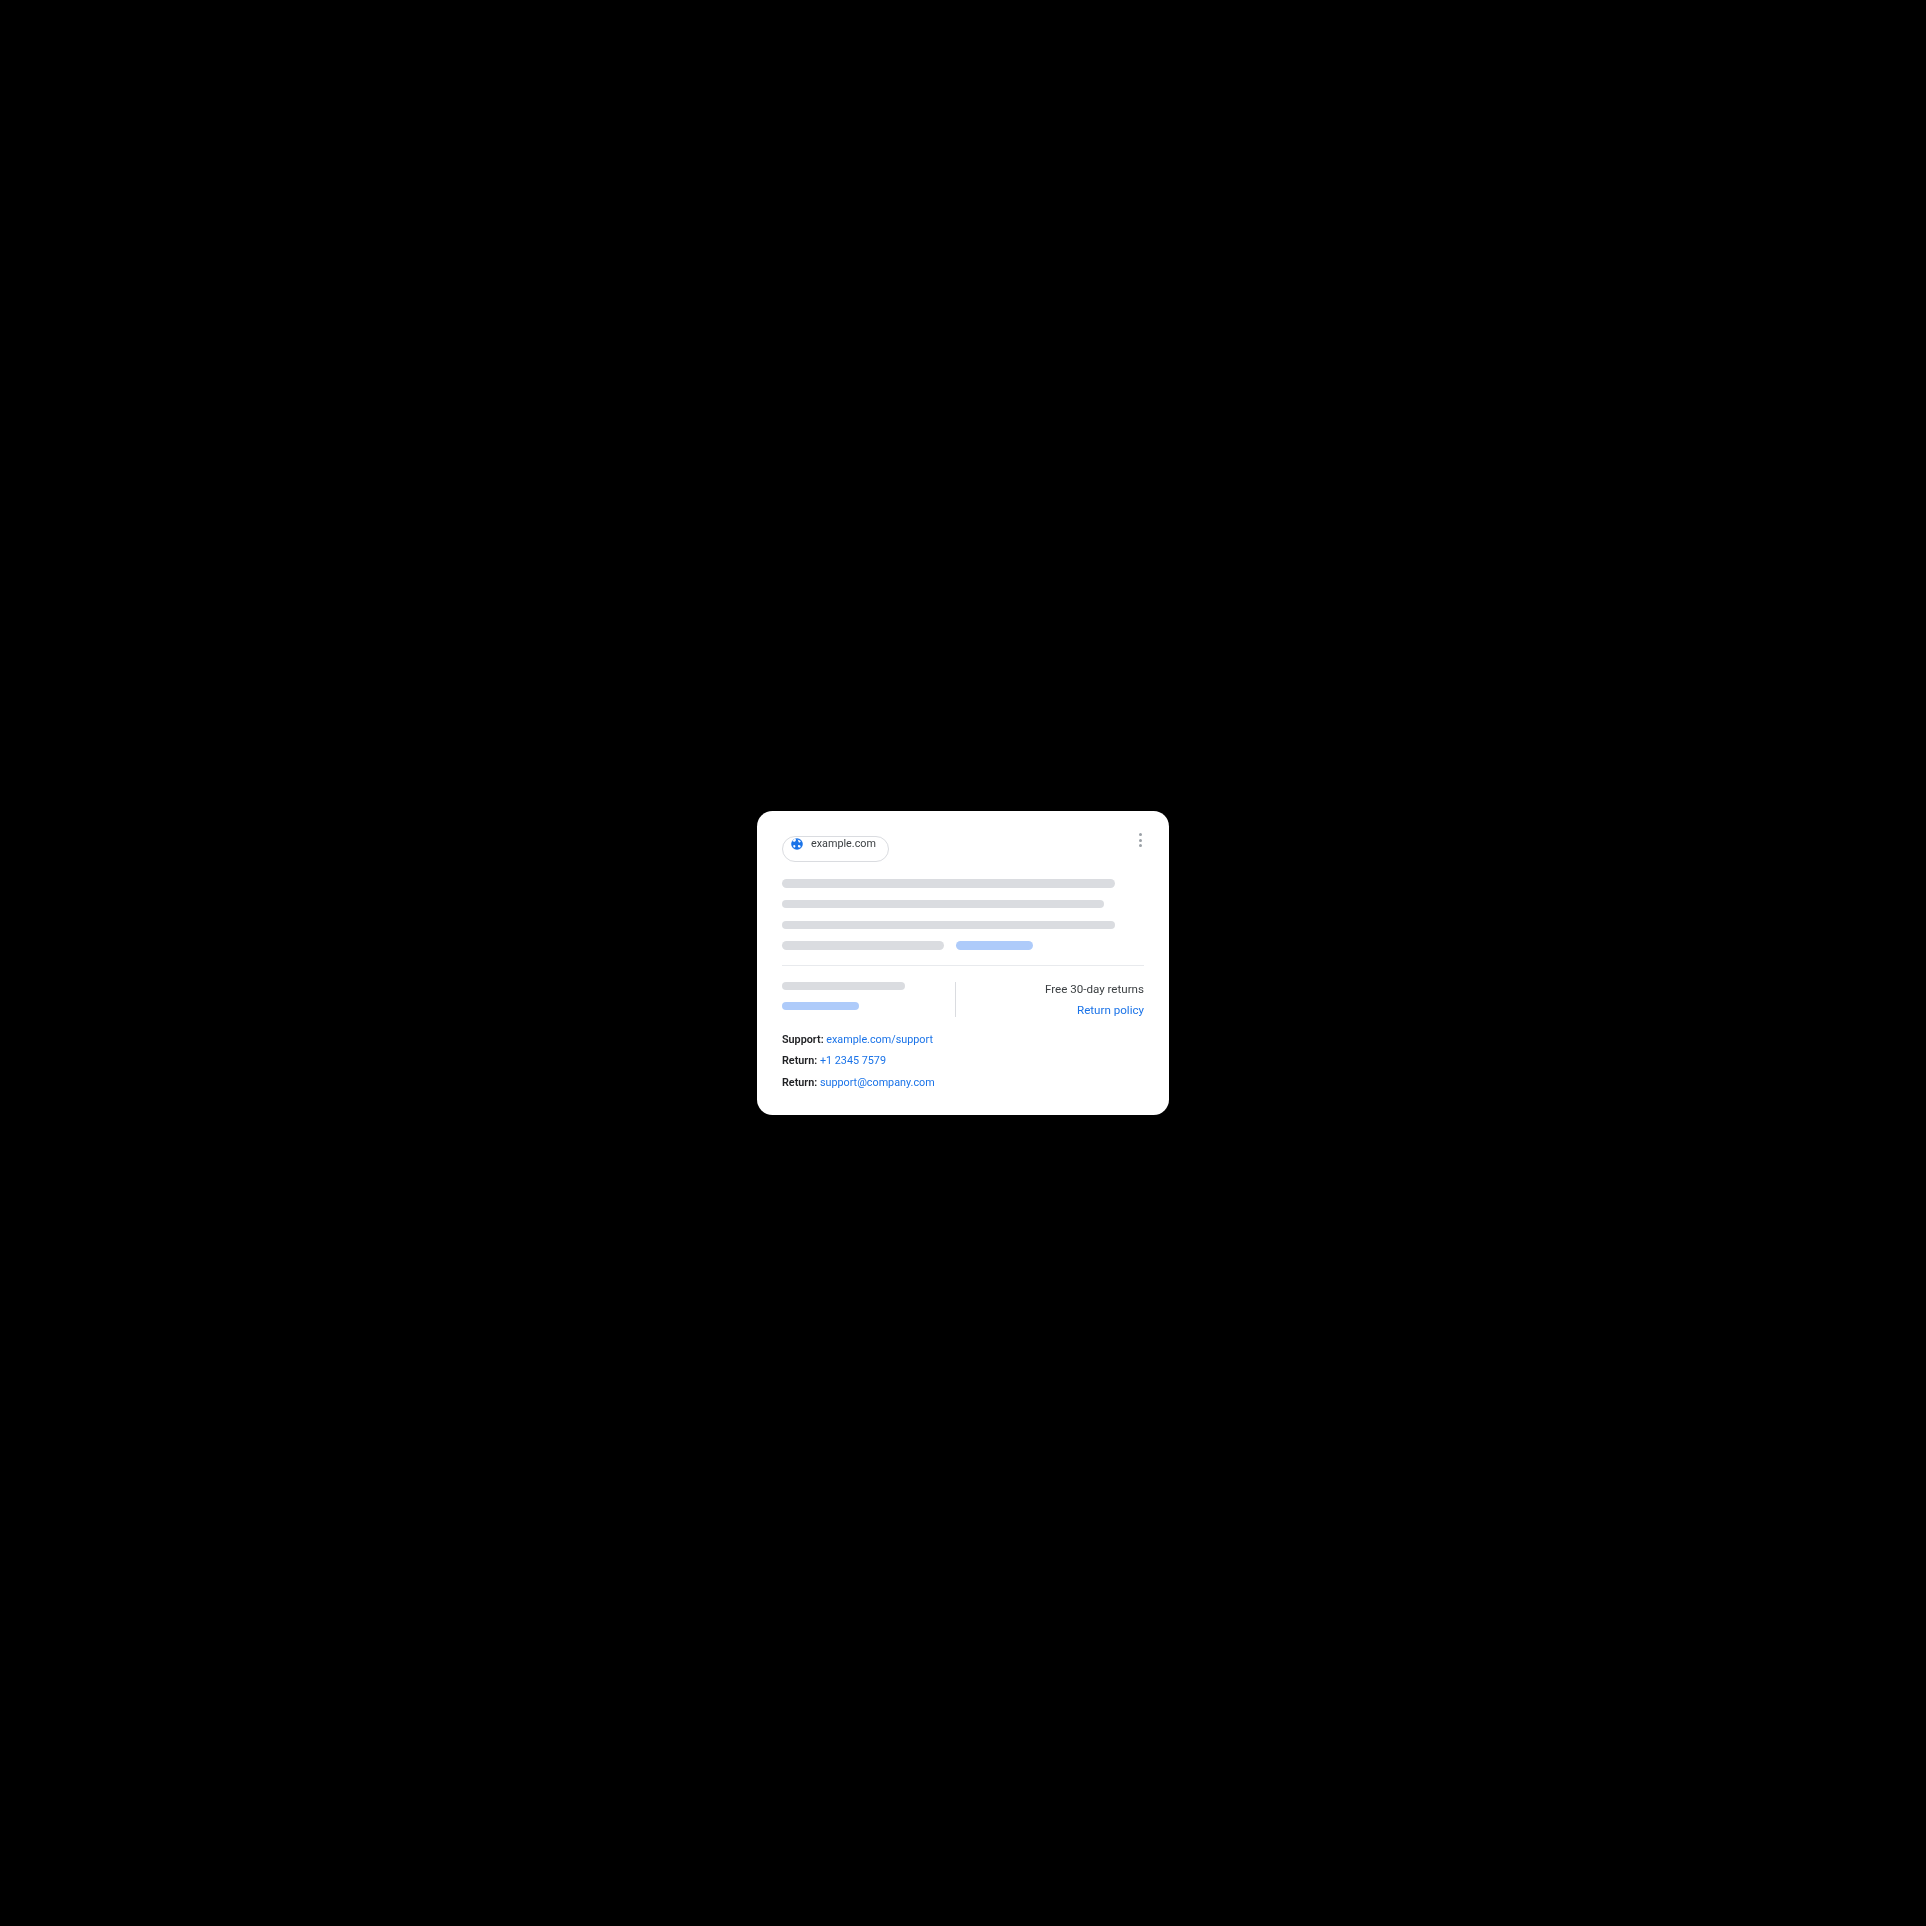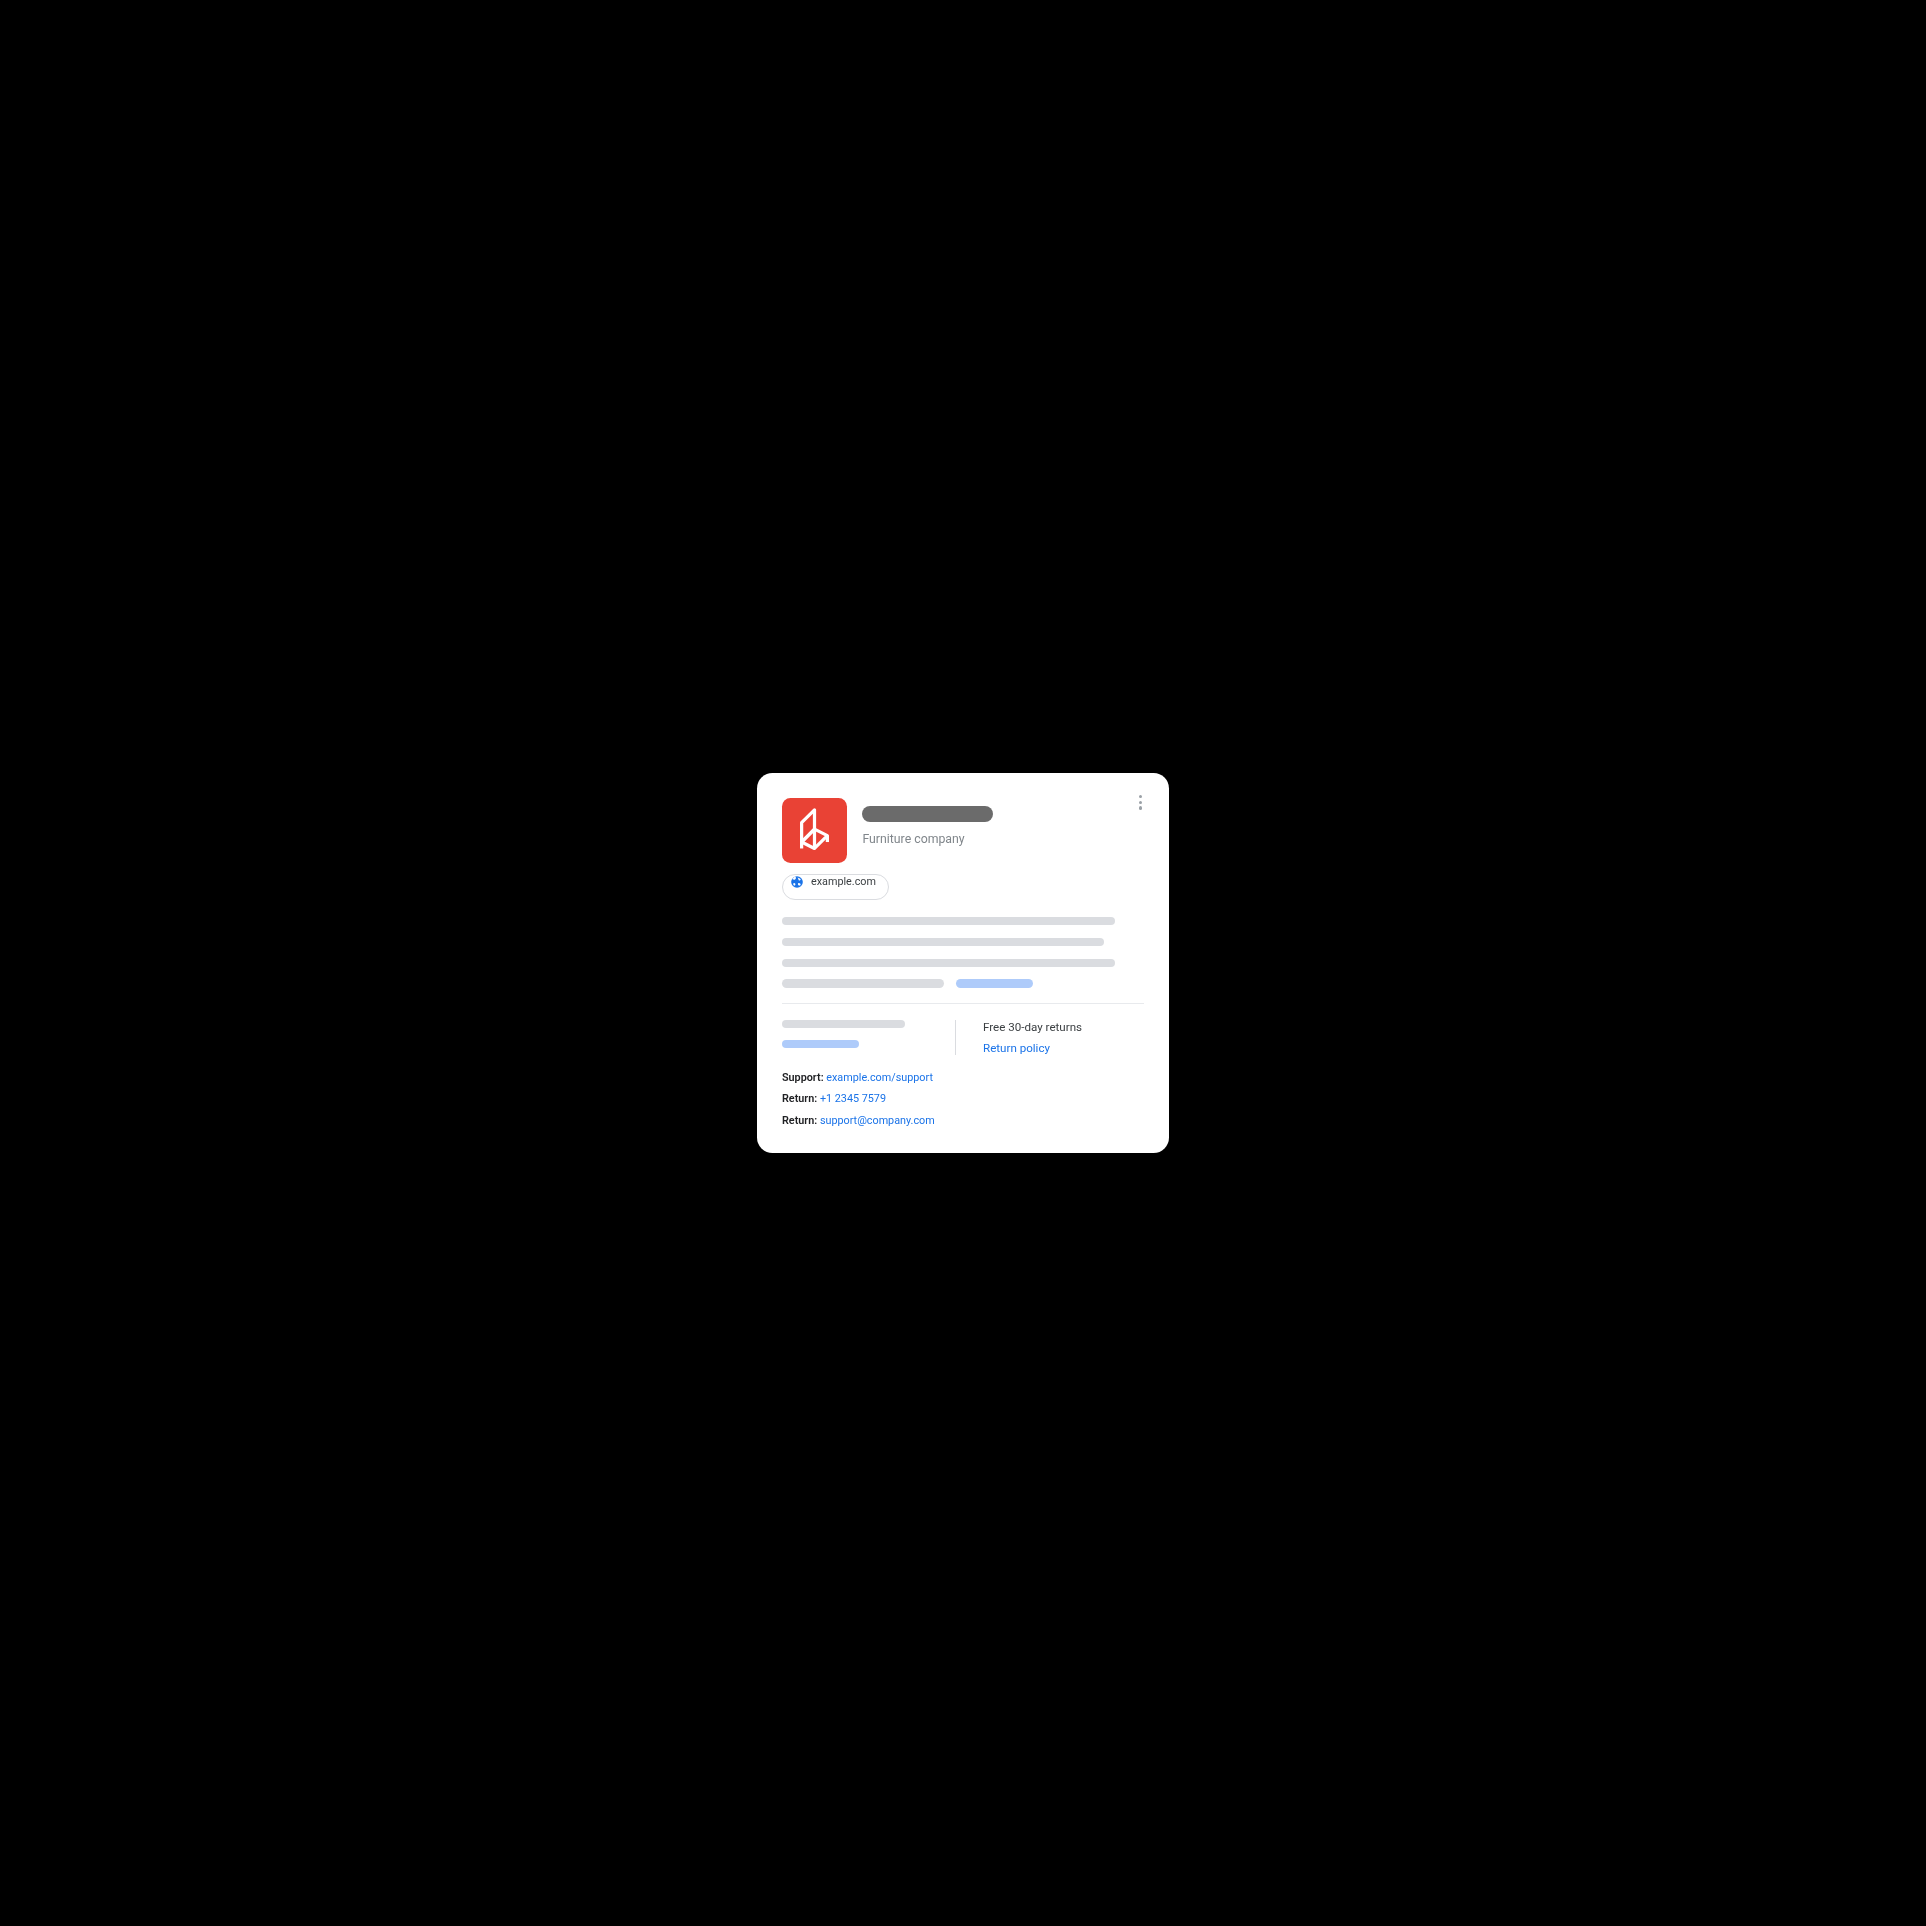--- a/index.html
+++ b/index.html
@@ -110,20 +110,21 @@
       margin-bottom: 15.4px;
     }
     .col-left {
       flex: 1;
       padding-right: 11.6px;
     }
     .vsep { width:0.4px; background:#dadce0; margin: 0 7px 0 0; align-self:stretch; }
     .col-right {
       flex: 1;
       padding-left: 21px;
+      text-align: right;
     }
     .col-left .bar.grey { width: 123px; height: 8.5px; margin-bottom: 11.6px; }
     .col-left .bar.blue { width: 77px; height: 8.5px; margin-bottom: 0; }
     .returns-line {
       font-size: 11.6px;
       color: #3c4043;
       margin-bottom: 7.7px;
     }
     .policy-link {
       font-size: 11.6px;
@@ -145,37 +146,20 @@
 <div class="card">
 
   <div class="more-btn">
     <div class="dots">
       <span></span>
         <span></span>
         <span></span>
     </div>
   </div>
 
-  <div class="header">
-    <div class="logo-tile">
-      <svg viewBox="0 0 80 100">
-        <g fill="none" stroke="#fff" stroke-width="7" stroke-linejoin="round">
-          <path d="M 12 32 L 40 4 L 40 46 L 12 74 Z"></path>
-          <path d="M 12 74 L 40 46 L 68 60 L 40 88 Z"></path>
-          <path d="M 40 46 L 40 88"></path>
-          <path d="M 12 74 L 12 88"></path>
-          <path d="M 68 60 L 68 74"></path>
-        </g>
-      </svg>
-    </div>
-    <div class="title-block">
-      <div class="title-placeholder"></div>
-      <div class="subtitle">Furniture company</div>
-    </div>
-  </div>
 
   <div class="chip">
     <svg class="globe" viewBox="0 0 24 24">
       <circle cx="12" cy="12" r="10" fill="#1a73e8"></circle>
       <path d="M4 7 C 7 9, 9 8, 10 6 C 11 4, 9 3, 8 3.2 M 13 4 C 14 6, 17 5, 18 7 C 19 8.5, 17 10, 15 9 M 6 14 C 8 13, 10 15, 9 17 C 8 19, 6 18, 5.5 16 M 14 14 C 16 13, 19 15, 18 17 C 17 19, 14 18, 13.5 16" fill="#fff"></path>
     </svg>
     <span class="chip-label">example.com</span>
   </div>
 
   <div class="desc-lines">

